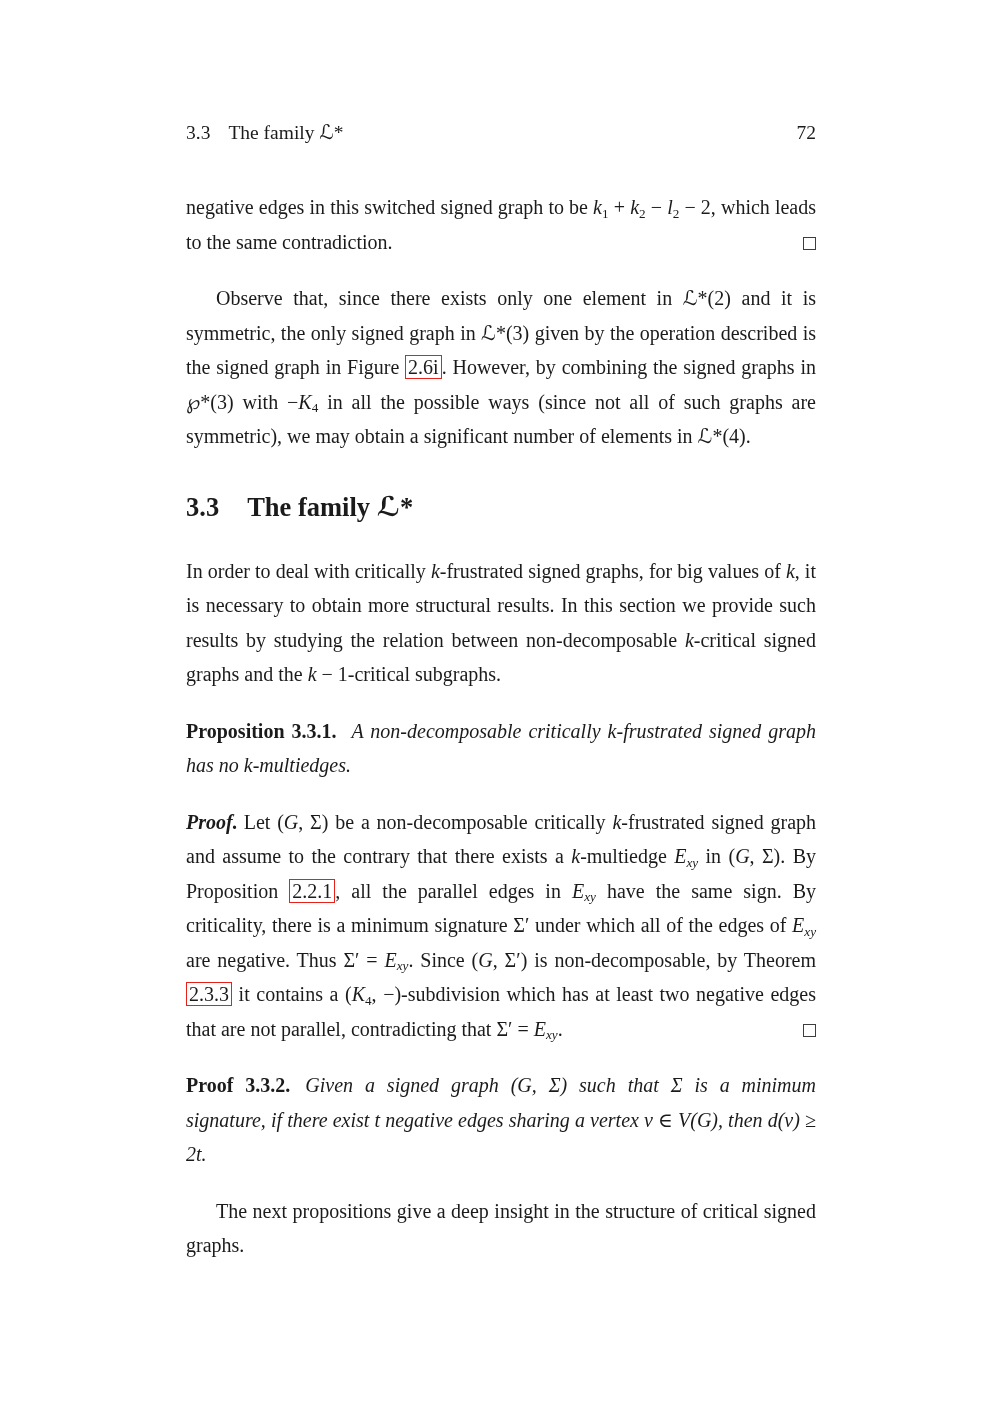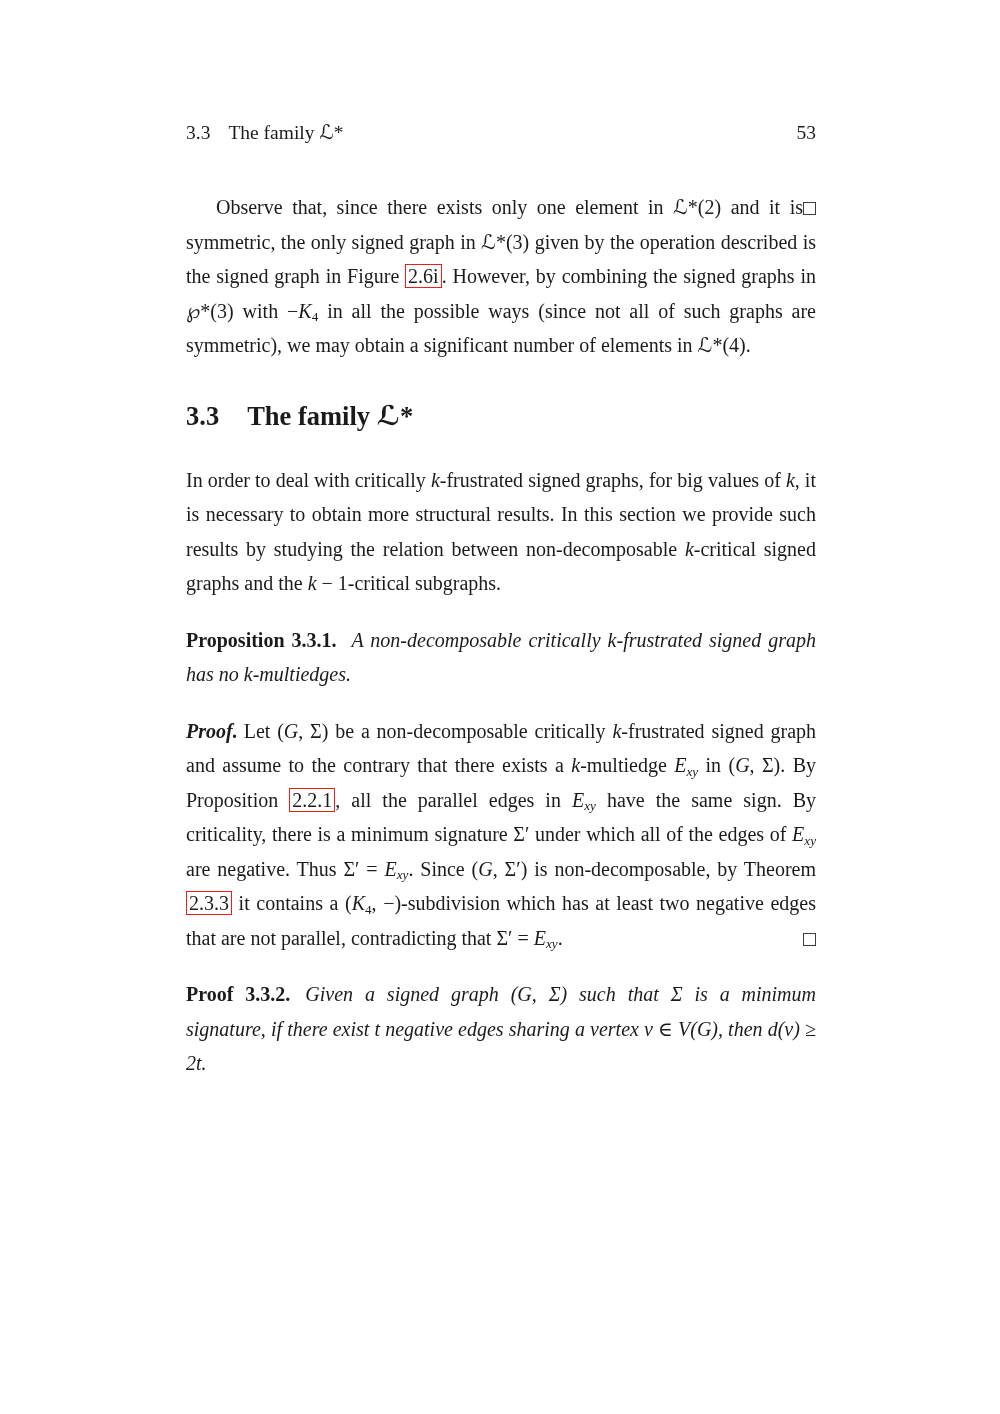--- a/index.html
+++ b/index.html
@@ -65,24 +65,25 @@
 </head>
 <body>
 
 <div class="page">
   <div class="content">
 
     <div class="running-header">
       <div class="rh-left">
         <span class="rh-sec">3.3</span><span>The family <span class="cal">ℒ</span>*</span>
       </div>
-      <span>53</span>
+      <span>72</span>
     </div>
 
     <p class="para">
+      <span>negative edges in this switched signed graph to be <i>k</i><sub>1</sub> + <i>k</i><sub>2</sub> − <i>l</i><sub>2</sub> − 2, which leads to the same contradiction.</span>
       <span class="qed"></span>
     </p>
 
     <p class="para indent">
       <span>Observe that, since there exists only one element in <span class="cal">ℒ</span>*(2) and it is symmetric, the only signed graph in <span class="cal">ℒ</span>*(3) given by the operation described is the signed graph in Figure <a class="ref">2.6i</a>. However, by combining the signed graphs in <span class="cal">℘</span>*(3) with −<i>K</i><sub>4</sub> in all the possible ways (since not all of such graphs are symmetric), we may obtain a significant number of elements in <span class="cal">ℒ</span>*(4).</span>
     </p>
 
     <h2 class="section-heading">
       <span class="sec-num">3.3</span><span class="sec-title">The family <span class="cal">ℒ</span>*</span>
     </h2>
@@ -97,15 +98,18 @@
 
     <p class="para">
       <i class="proof-label">Proof.</i><span>Let (<i>G</i>, Σ) be a non-decomposable critically <i>k</i>-frustrated signed graph and assume to the contrary that there exists a <i>k</i>-multiedge <i>E<sub>xy</sub></i> in (<i>G</i>, Σ). By Proposition <a class="ref">2.2.1</a>, all the parallel edges in <i>E<sub>xy</sub></i> have the same sign. By criticality, there is a minimum signature Σ′ under which all of the edges of <i>E<sub>xy</sub></i> are negative. Thus Σ′ = <i>E<sub>xy</sub></i>. Since (<i>G</i>, Σ′) is non-decomposable, by Theorem <a class="ref">2.3.3</a> it contains a (<i>K</i><sub>4</sub>, −)-subdivision which has at least two negative edges that are not parallel, contradicting that Σ′ = <i>E<sub>xy</sub></i>.</span>
       <span class="qed"></span>
     </p>
 
     <p class="para">
       <span class="thm-label">Proof 3.3.2.</span><i class="thm-body">Given a signed graph (G, Σ) such that Σ is a minimum signature, if there exist t negative edges sharing a vertex v ∈ V(G), then d(v) ≥ 2t.</i>
     </p>
 
+    <p class="para indent">
+      <span>The next propositions give a deep insight in the structure of critical signed graphs.</span>
+    </p>
 
   </div>
 </div>
 
 </body></html>

